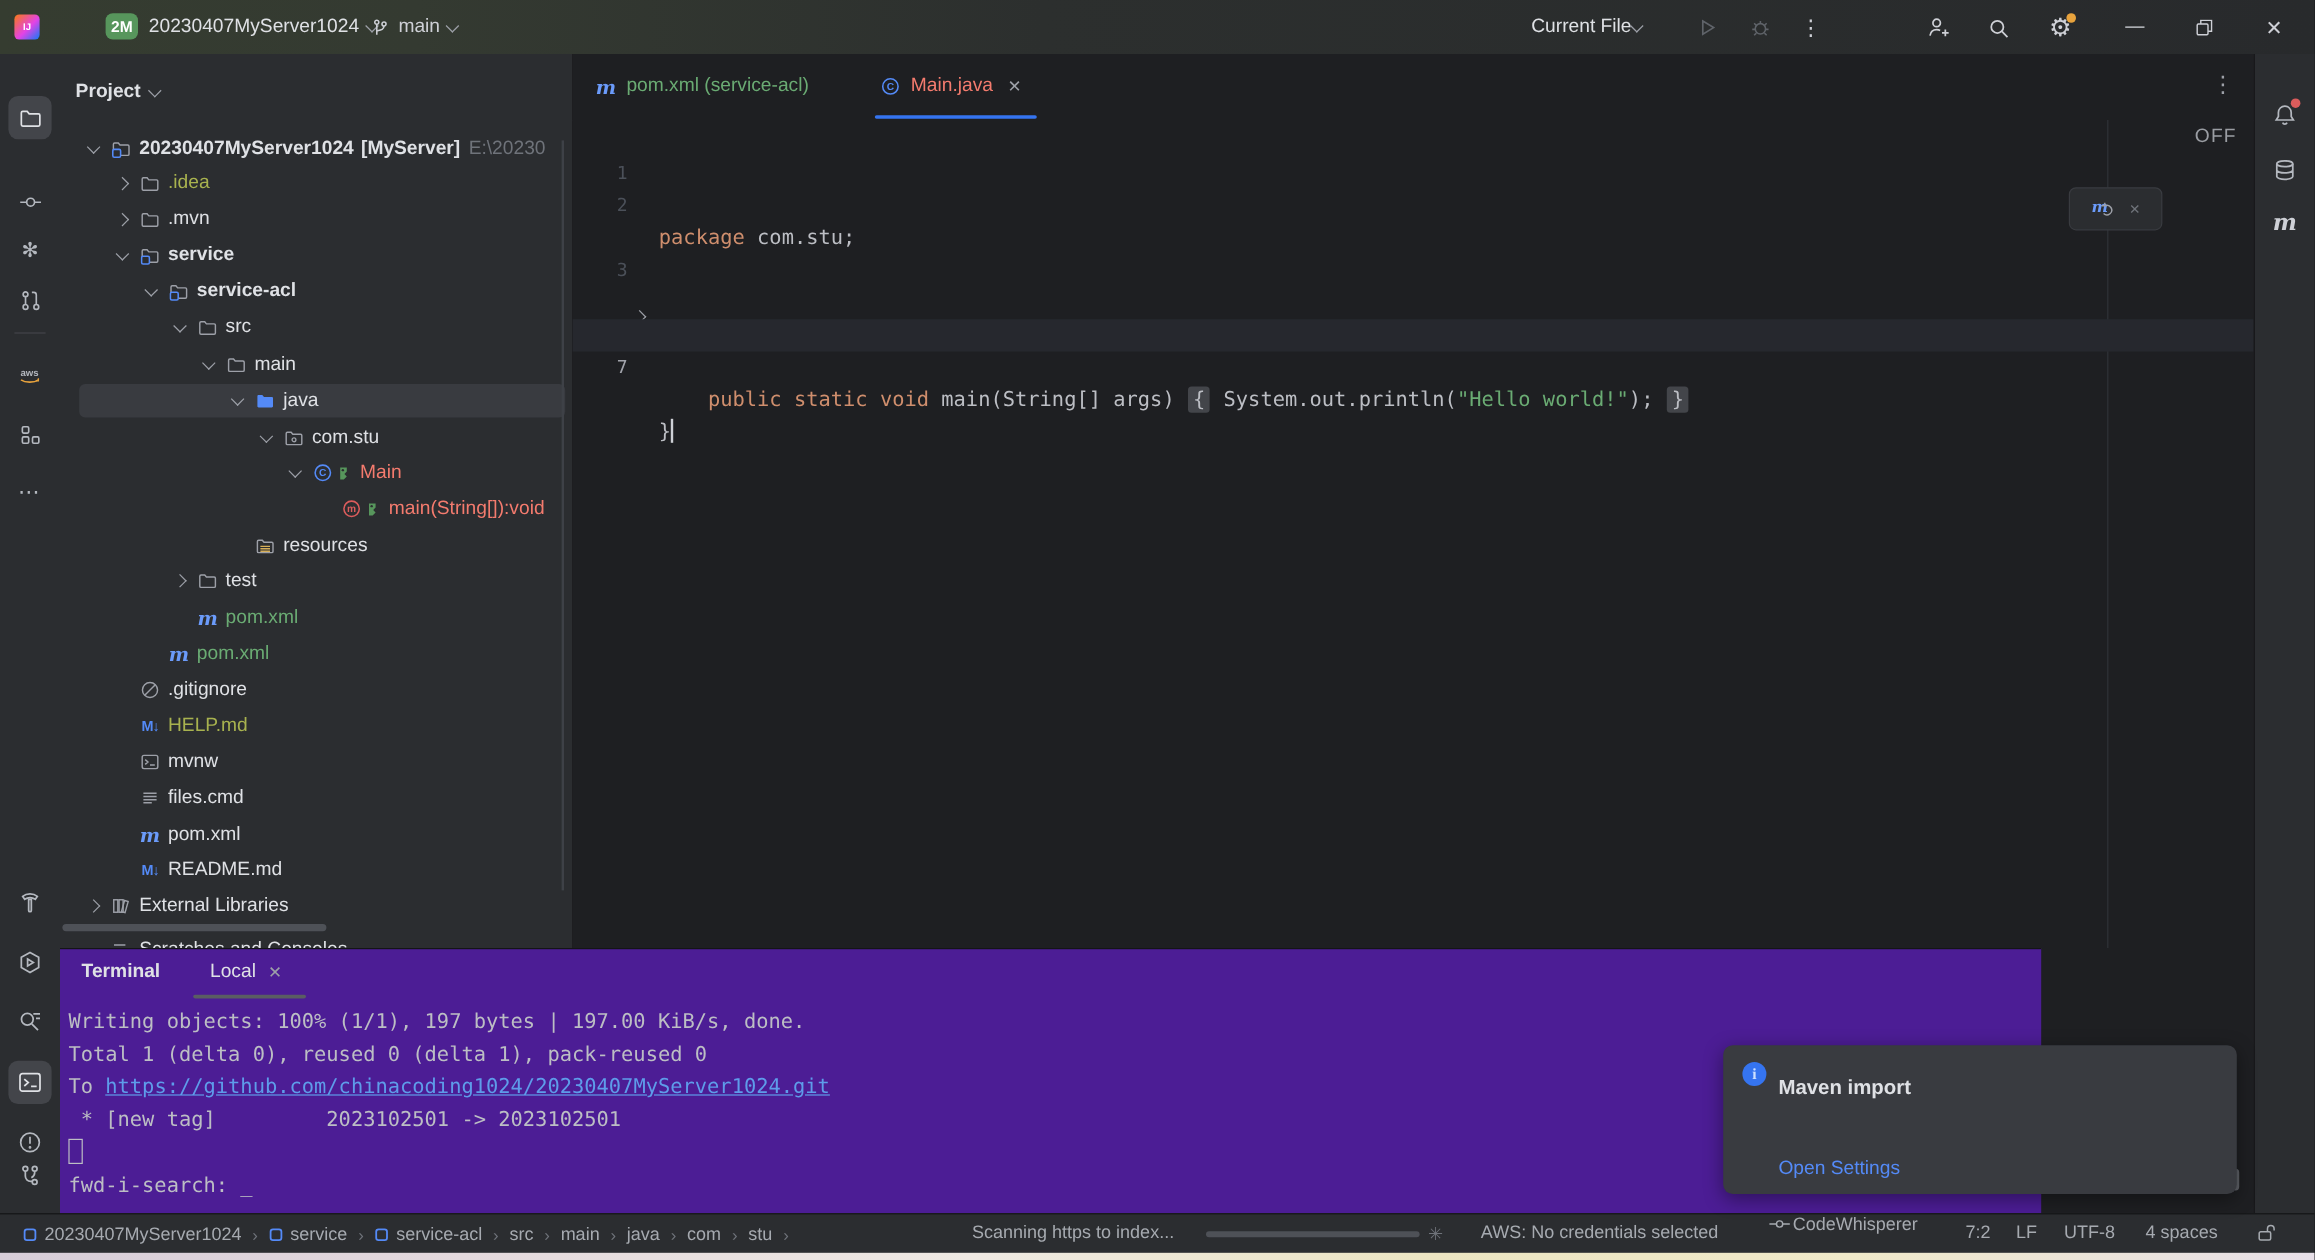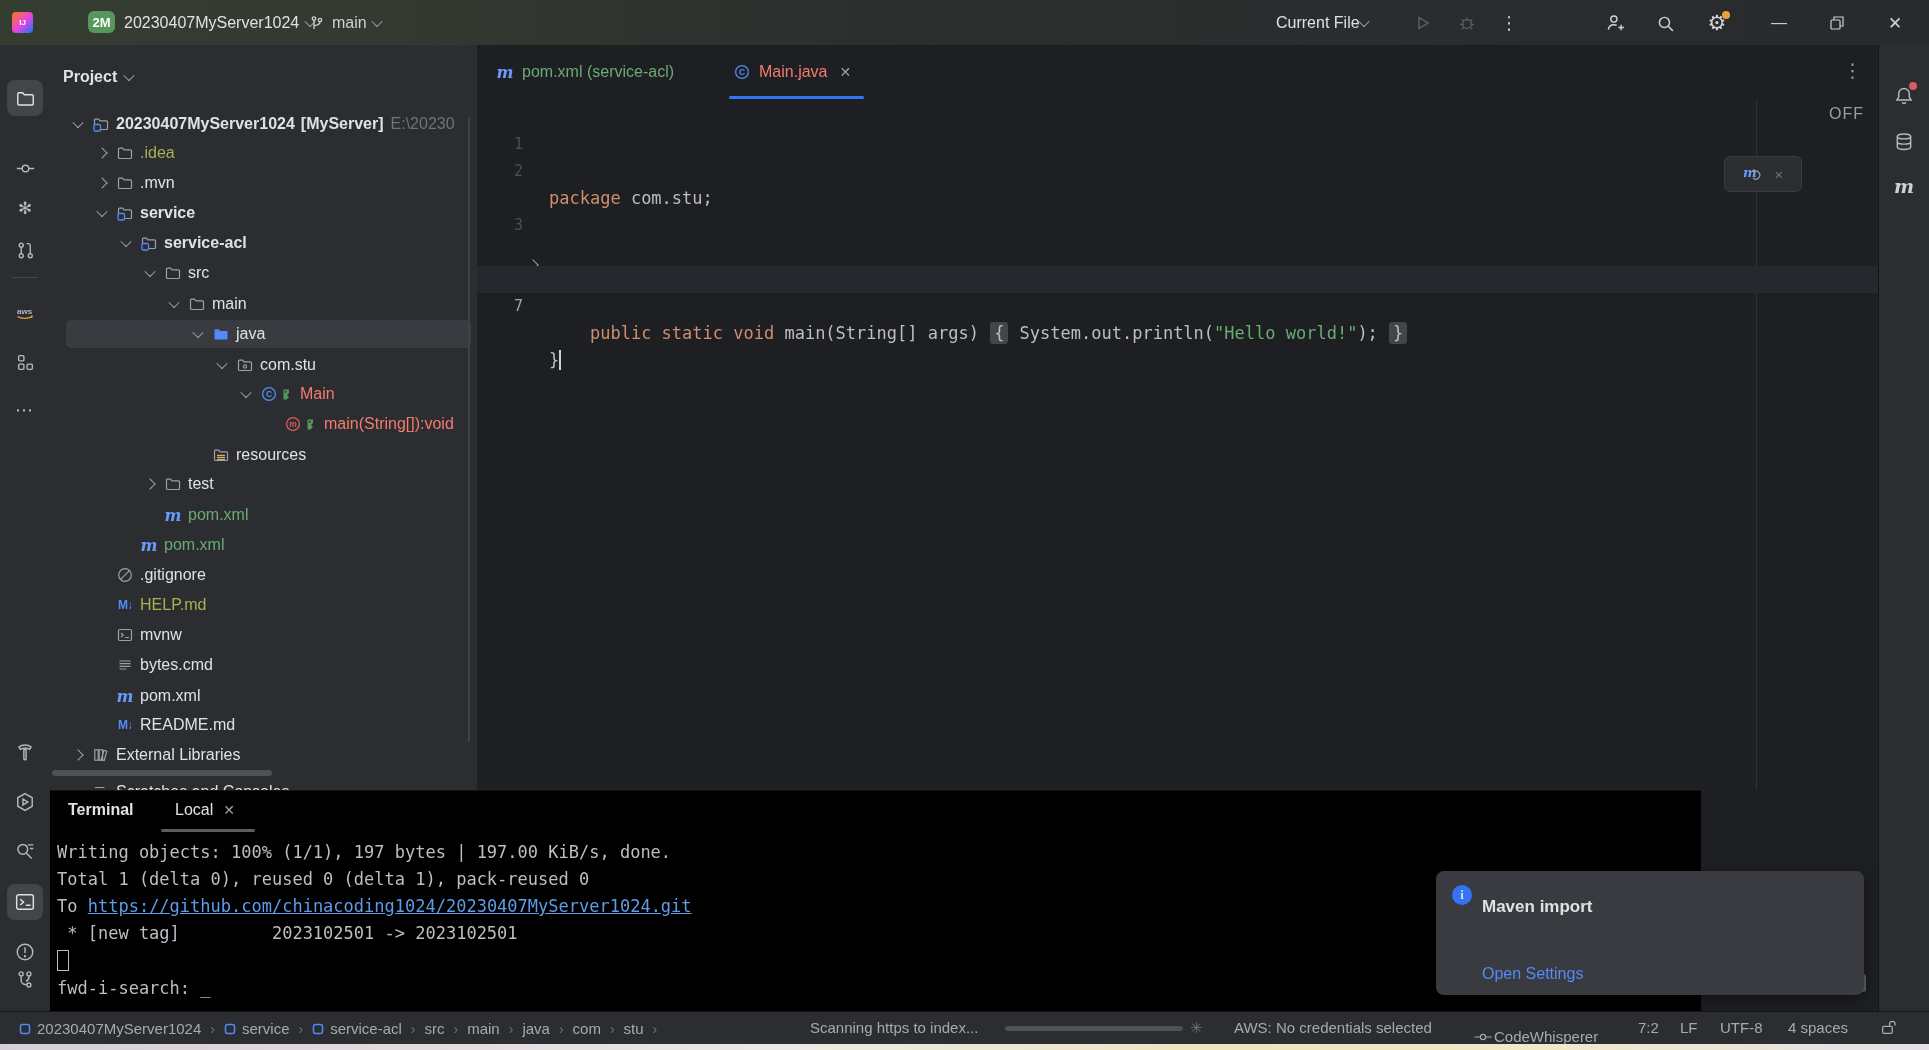--- a/index.html
+++ b/index.html
@@ -58,21 +58,21 @@
   .gutter-fold{position:absolute;left:52px;top:11px;}
   .code-text{position:absolute;left:72px;}
   .tok-kw{color:#CF8E6D;} .tok-pl{color:#BCBEC4;} .tok-str{color:#6AAB73;}
   .tok-brace{background:#43454A;color:#BCBEC4;border-radius:3px;padding:1px 4px;margin:0 1px;}
   .caret{display:inline-block;width:2px;height:20px;background:#CED0D6;vertical-align:-4px;}
   #margin-guide{position:absolute;left:1279px;top:0;bottom:0;width:1px;background:#303238;}
   #off-label{position:absolute;left:1352px;top:5px;font-size:16px;color:#9A9DA3;letter-spacing:1px;}
   #mvn-float{position:absolute;left:1247px;top:56px;width:76px;height:34px;background:#2B2D30;border:1px solid #393B40;border-radius:6px;display:flex;align-items:center;justify-content:center;gap:12px;}
   #mvn-float .x{color:#6F737A;font-size:15px;}
   
-  #terminal{left:50px;top:790px;width:1651px;height:221px;background:#000000;border-top:1px solid #141517;}
+  #terminal{left:50px;top:790px;width:1651px;height:221px;background:#4c1d95;border-top:1px solid #141517;}
   #term-header{position:absolute;left:0;top:0;right:0;height:42px;}
   #term-title{position:absolute;left:18px;top:10px;font-size:16px;font-weight:bold;color:#DFE1E5;}
   #term-tab{position:absolute;left:125px;top:10px;font-size:16px;color:#DFE1E5;display:flex;gap:10px;align-items:center;}
   #term-tab .x{color:#9DA0A8;font-size:14px;}
   #term-tab-underline{position:absolute;left:111px;top:38px;width:94px;height:3px;background:#5A5D63;border-radius:2px;}
   .term-line{position:absolute;left:7px;height:27px;line-height:27px;font-family:"DejaVu Sans Mono",monospace;font-size:17px;color:#BCBEC4;white-space:pre;}
   .t-link{color:#5E9CEA;text-decoration:underline;}
   .hollow{display:inline-block;width:10px;height:19px;border:1.5px solid #BCBEC4;vertical-align:-4px;}
   #term-scroll-thumb{position:absolute;left:1810px;top:183px;width:6px;height:18px;background:#6F737A;border-radius:3px;opacity:.8;}
   
@@ -84,21 +84,21 @@
   
   #statusbar{left:0;top:1011px;width:1929px;height:33px;background:#2B2D30;border-top:1px solid #141517;font-size:15px;color:#A6AAB0;}
   #breadcrumbs{position:absolute;left:19px;top:0;height:33px;display:flex;align-items:center;gap:9px;white-space:nowrap;}
   .bc-sep{color:#6F737A;font-size:14px;}
   .bc-item{display:flex;align-items:center;gap:6px;color:#A6AAB0;}
   #sb-scanning{position:absolute;left:810px;top:7px;}
   .pb-track{position:absolute;left:1005px;top:14px;width:178px;height:5px;border-radius:3px;background:#4E5157;}
   .pb-fill{height:100%;border-radius:3px;background:#3574F0;}
   #sb-spinner{position:absolute;left:1190px;top:7px;color:#6F737A;font-size:15px;}
   #sb-aws{position:absolute;left:1234px;top:7px;}
-  #sb-cw{position:absolute;left:1474px;top:0;height:33px;display:flex;align-items:flex-end;gap:2px;}
+  #sb-cw{position:absolute;left:1474px;top:0;height:33px;display:flex;align-items:flex-start;gap:2px;}
   #sb-caret{position:absolute;left:1638px;top:7px;}
   #sb-lf{position:absolute;left:1680px;top:7px;}
   #sb-enc{position:absolute;left:1720px;top:7px;}
   #sb-indent{position:absolute;left:1788px;top:7px;}
   #sb-lock{position:absolute;left:1880px;top:7px;}
   
   #desktop-strip{left:0;top:1044px;width:1929px;height:6px;
     background:linear-gradient(90deg,#D7CDD8 0%,#E4D9DD 20%,#EFE9E3 42%,#ECE5C2 62%,#F0E9C9 80%,#E7DFE8 100%);}
   svg{display:block;}
 </style>
@@ -519,21 +519,21 @@
           </span>
           <span class="tree-label  ">mvnw</span>
         </div>
         <div class="tree-row" style="top: 605px; padding-left: 44px;">
           <span class="chev-box"></span>
           <span class="icn ">
             <svg width="16" height="16" viewBox="0 0 16 16">
               <path d="M2.5 4h11M2.5 6.7h11M2.5 9.4h11M2.5 12h7" stroke="#9DA0A8" stroke-width="1.2"></path>
             </svg>
           </span>
-          <span class="tree-label  ">bytes.cmd</span>
+          <span class="tree-label  ">files.cmd</span>
         </div>
         <div class="tree-row" style="top: 636px; padding-left: 44px;">
           <span class="chev-box"></span>
           <span class="icn ">
             <span class="mvn-m">m</span>
           </span>
           <span class="tree-label  ">pom.xml</span>
         </div>
         <div class="tree-row" style="top: 665px; padding-left: 44px;">
           <span class="chev-box"></span>

